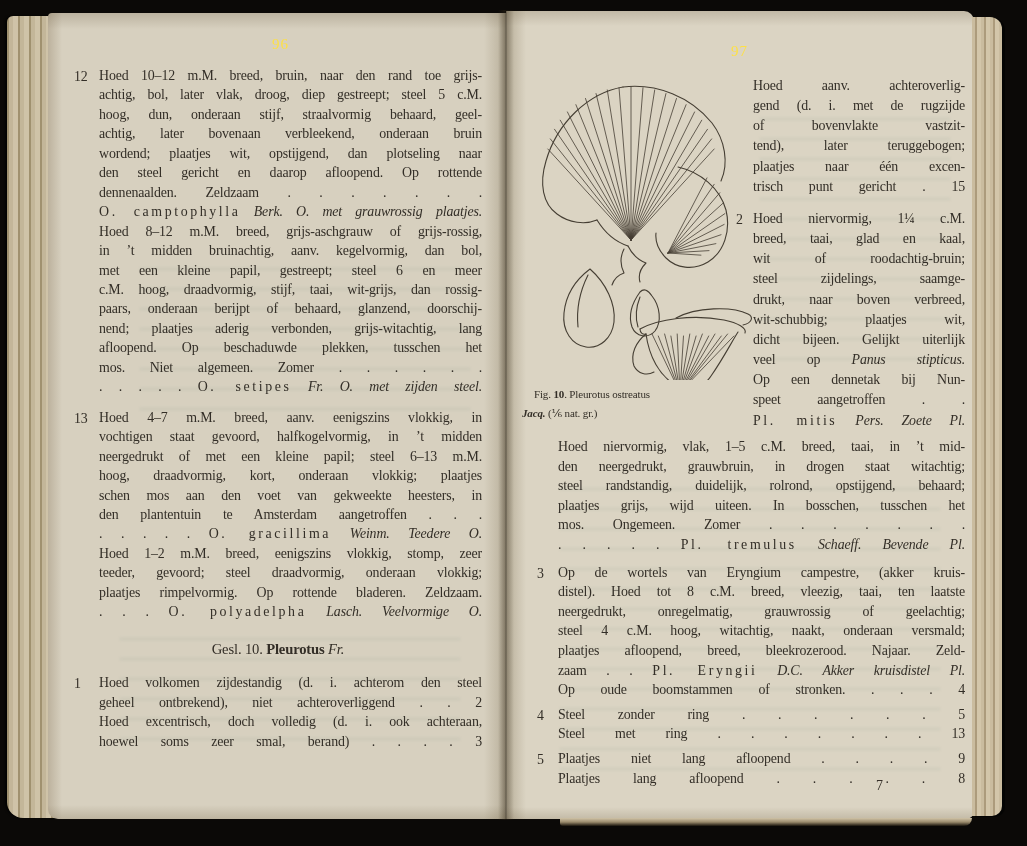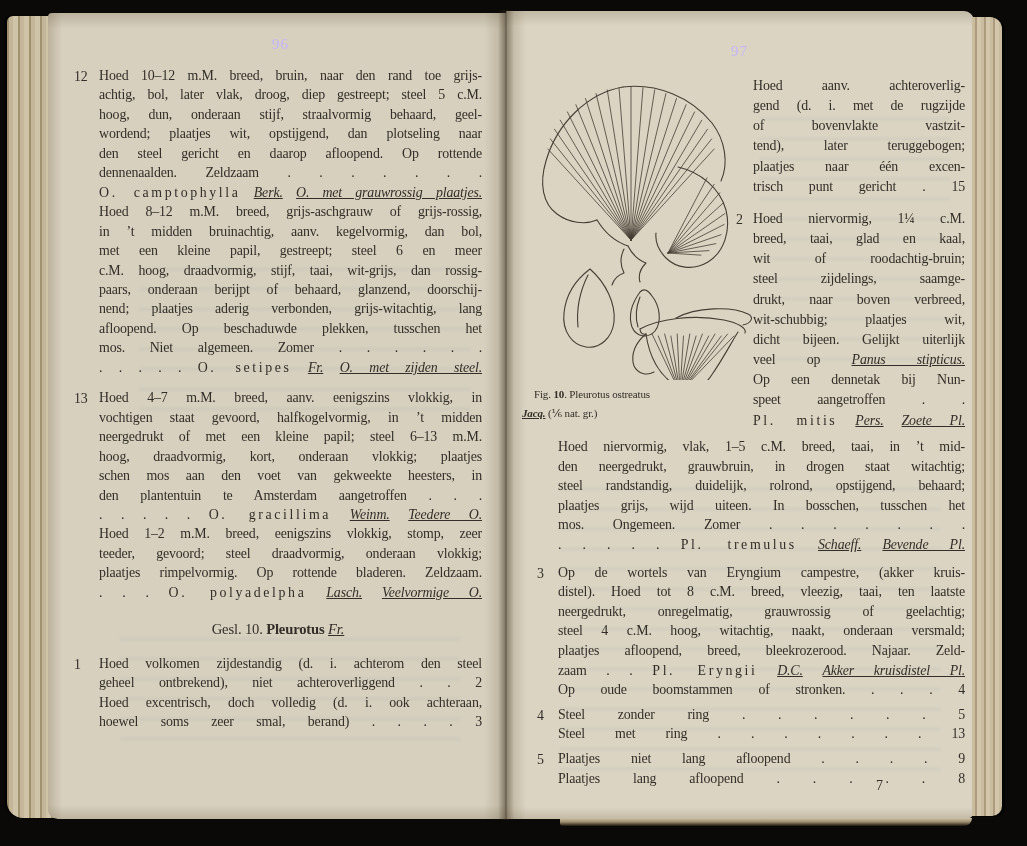--- a/index.html
+++ b/index.html
@@ -42,32 +42,32 @@
   }
   #gutter{
     position:absolute;left:498px;top:10px;width:16px;height:810px;
     background:linear-gradient(90deg,rgba(55,45,28,0) 0,rgba(55,45,28,.38) 42%,rgba(30,24,14,.55) 50%,rgba(55,45,28,.30) 58%,rgba(55,45,28,0) 100%);
   }
   #bottom-stack{
     position:absolute;left:560px;top:818px;width:412px;height:8px;
     background:linear-gradient(180deg,#cfc2a6 0,#9d8d6e 4px,#1a150d 8px);
     border-radius:0 0 8px 3px;
   }
-  .pageno{position:absolute;font-size:15px;letter-spacing:1px;color:#c4b5fd;}
+  .pageno{position:absolute;font-size:15px;letter-spacing:1px;color:#fde047;}
   .txt{position:absolute;font-size:13.9px;letter-spacing:-0.15px;color:#332e27;}
   .blk{position:relative;padding-left:25px;margin:0 0 11px 0;}
   .blk:last-child{margin-bottom:0;}
   .blk .num{position:absolute;left:0;top:1px;}
   .blk.flush{padding-left:0;}
   .blk.heading{padding-left:0;margin:18px 0 14px 0;font-size:14.6px;}
   .ln{text-align:justify;text-align-last:justify;white-space:normal;}
   .ln.nj{text-align:left;text-align-last:left;}
   .ln.ctr{text-align:center;text-align-last:center;}
   .ln.cap1{text-indent:12px;}
-  .it{font-style:italic;text-decoration:underline;}
+  .it{font-style:italic;}
   .b{font-weight:bold;}
   .spx{letter-spacing:2.6px;}
   #lp-blocks{left:74px;top:66px;width:408px;line-height:19.45px;}
   #rp-col{left:753px;top:76px;width:212px;line-height:20.15px;}
   #rp-col .blk{padding-left:0;margin-bottom:12px;}
   #rp-col .blk .num{left:-17px;}
   #rp-caption{left:522px;top:385px;width:250px;line-height:18.5px;font-size:11px;}
   #rp-caption .blk{padding-left:0;margin:0;}
   #rp-main{left:537px;top:437px;width:428px;line-height:19.6px;}
   #rp-main .blk{padding-left:21px;margin-bottom:8px;}
@@ -95,20 +95,21 @@
 
 <div class="pageno" style="left:272px;top:36px;">96</div>
 <div class="pageno" style="left:731px;top:43px;">97</div>
 
 <div id="lp-blocks" class="txt">
     <div class="blk ">
       <span class="num">12</span>
       <div class="ln "><span>Hoed 10–12 m.M. breed, bruin, naar den rand toe grijs-</span></div>
       <div class="ln "><span>achtig, bol, later vlak, droog, diep gestreept; steel 5 c.M.</span></div>
       <div class="ln "><span>hoog, dun, onderaan stijf, straalvormig behaard, geel-</span></div>
+      <div class="ln "><span>achtig, later bovenaan verbleekend, onderaan bruin</span></div>
       <div class="ln "><span>wordend; plaatjes wit, opstijgend, dan plotseling naar</span></div>
       <div class="ln "><span>den steel gericht en daarop afloopend. Op rottende</span></div>
       <div class="ln "><span>dennenaalden. Zeldzaam . . . . . . .</span></div>
       <div class="ln "><span class="spx">O. camptophylla</span><span> </span><span class="it">Berk.</span><span> </span><span class="it">O. met grauwrossig plaatjes.</span></div>
       <div class="ln "><span>Hoed 8–12 m.M. breed, grijs-aschgrauw of grijs-rossig,</span></div>
       <div class="ln "><span>in ’t midden bruinachtig, aanv. kegelvormig, dan bol,</span></div>
       <div class="ln "><span>met een kleine papil, gestreept; steel 6 en meer</span></div>
       <div class="ln "><span>c.M. hoog, draadvormig, stijf, taai, wit-grijs, dan rossig-</span></div>
       <div class="ln "><span>paars, onderaan berijpt of behaard, glanzend, doorschij-</span></div>
       <div class="ln "><span>nend; plaatjes aderig verbonden, grijs-witachtig, lang</span></div>

